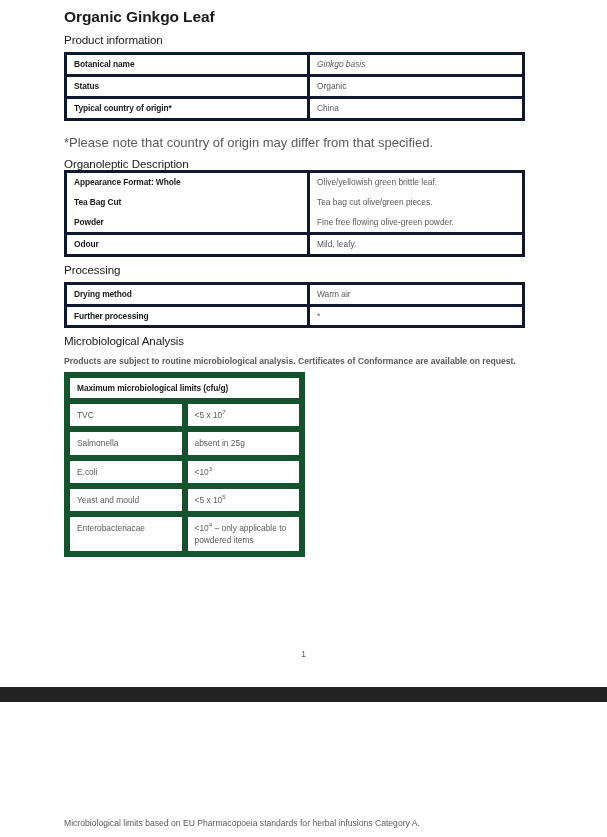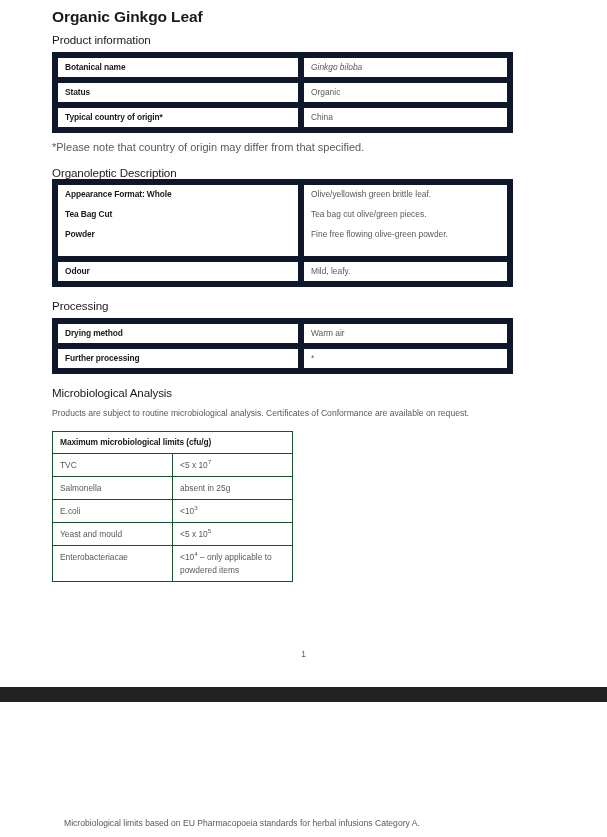--- a/index.html
+++ b/index.html
@@ -21,21 +21,21 @@
     left: 0;
     top: 0;
     width: 607px;
     height: 687px;
     background: #fff;
     box-sizing: border-box;
   }
 
   .content {
     position: absolute;
-    left: 52px;
+    left: 64px;
     top: 0;
     width: 461px;
   }
 
   h1.doc-title {
     font-size: 15.5px;
     font-weight: bold;
     margin: 8px 0 0 0;
     letter-spacing: -0.1px;
     color: #1a1a1a;
@@ -43,45 +43,45 @@
 
   h2.section-head {
     font-size: 11.6px;
     font-weight: normal;
     margin: 7px 0 0 0;
     color: #1a1a1a;
     letter-spacing: -0.1px;
   }
 
   h2.section-head.spaced {
-    margin-top: 12px;
+    margin-top: 6px;
   }
 
   p.note {
-    font-size: 11px;
-    color: #595959;
-    margin: 7px 0 0 0;
+    font-size: 13px;
+    color: #595959;
+    margin: 13px 0 0 0;
     line-height: 1.32;
   }
 
   p.intro {
     font-size: 8.6px;
     color: #595959;
     margin: 9px 0 7px 0;
     line-height: 1.35;
   }
 
   table.doc-table {
     border-collapse: collapse;
     width: 461px;
     margin-top: 6px;
     table-layout: fixed;
   }
   table.doc-table td {
-    border: 6px solid #0f172a;
+    border: 3px solid #0f172a;
     padding: 4px 6px 4px 7px;
     vertical-align: top;
     font-size: 8.4px;
     line-height: 1.3;
   }
   table.doc-table td.lbl {
     width: 227px;
     font-weight: bold;
     color: #1a1a1a;
     letter-spacing: -0.1px;
@@ -90,31 +90,31 @@
     color: #595959;
   }
   table.doc-table td.val.ital {
     font-style: italic;
   }
 
   .multi-line > div {
     margin-bottom: 9px;
   }
   .multi-line > div:last-child {
-    margin-bottom: 12px;
+    margin-bottom: 0;
   }
 
   table.micro-table {
     border-collapse: collapse;
     width: 241px;
     margin-top: 3px;
     table-layout: fixed;
   }
   table.micro-table td {
-    border: 1px solid #14532d;
+    border: 6px solid #14532d;
     padding: 5px 6px 5px 7px;
     vertical-align: top;
     font-size: 8.4px;
     line-height: 1.45;
     color: #595959;
   }
   table.micro-table td.hdr {
     font-weight: bold;
     color: #1a1a1a;
     letter-spacing: -0.1px;
@@ -176,21 +176,21 @@
   <div class="content">
 
     <h1 class="doc-title">Organic Ginkgo Leaf</h1>
 
     <h2 class="section-head">Product information</h2>
 
     <table class="doc-table">
       <tbody>
         <tr>
           <td class="lbl">Botanical name</td>
-          <td class="val ital">Ginkgo biloba</td>
+          <td class="val ital">Ginkgo basis</td>
         </tr>
         <tr>
           <td class="lbl">Status</td>
           <td class="val">Organic</td>
         </tr>
         <tr>
           <td class="lbl">Typical country of origin*</td>
           <td class="val">China</td>
         </tr>
       </tbody>
@@ -237,21 +237,21 @@
         <tr>
           <td class="lbl">Further processing</td>
           <td class="val">*</td>
         </tr>
       </tbody>
     </table>
 
 
     <h2 class="section-head spaced">Microbiological Analysis</h2>
 
-    <p class="intro" style="margin-bottom:12px;">Products are subject to routine microbiological analysis. Certificates of Conformance are available on request.</p>
+    <p class="intro" style="margin-bottom:4px;font-weight:bold;">Products are subject to routine microbiological analysis. Certificates of Conformance are available on request.</p>
 
     <table class="micro-table">
       <tbody>
         <tr>
           <td class="hdr" colspan="2">Maximum microbiological limits (cfu/g)</td>
         </tr>
         <tr>
           <td class="org">TVC</td>
           <td><span>&lt;5 x 10</span><sup>7</sup><span></span></td>
         </tr>

